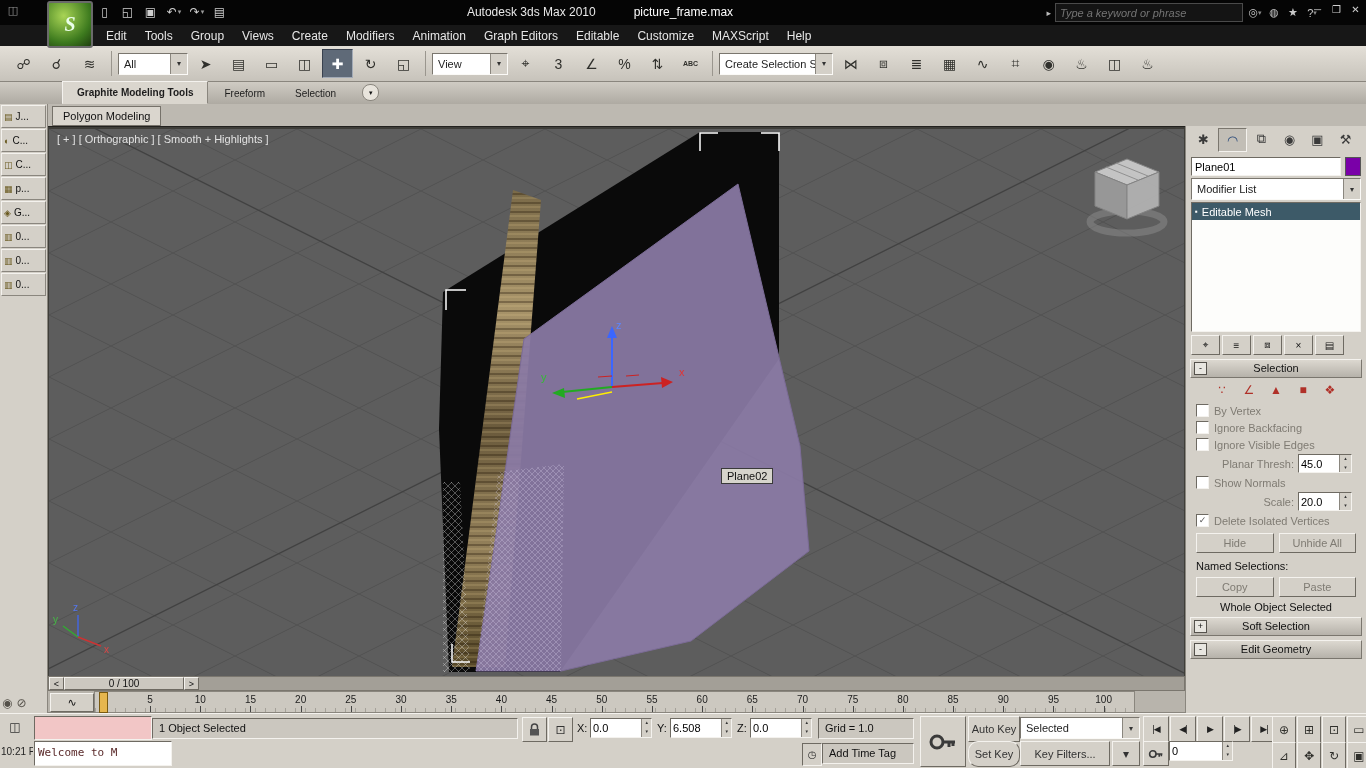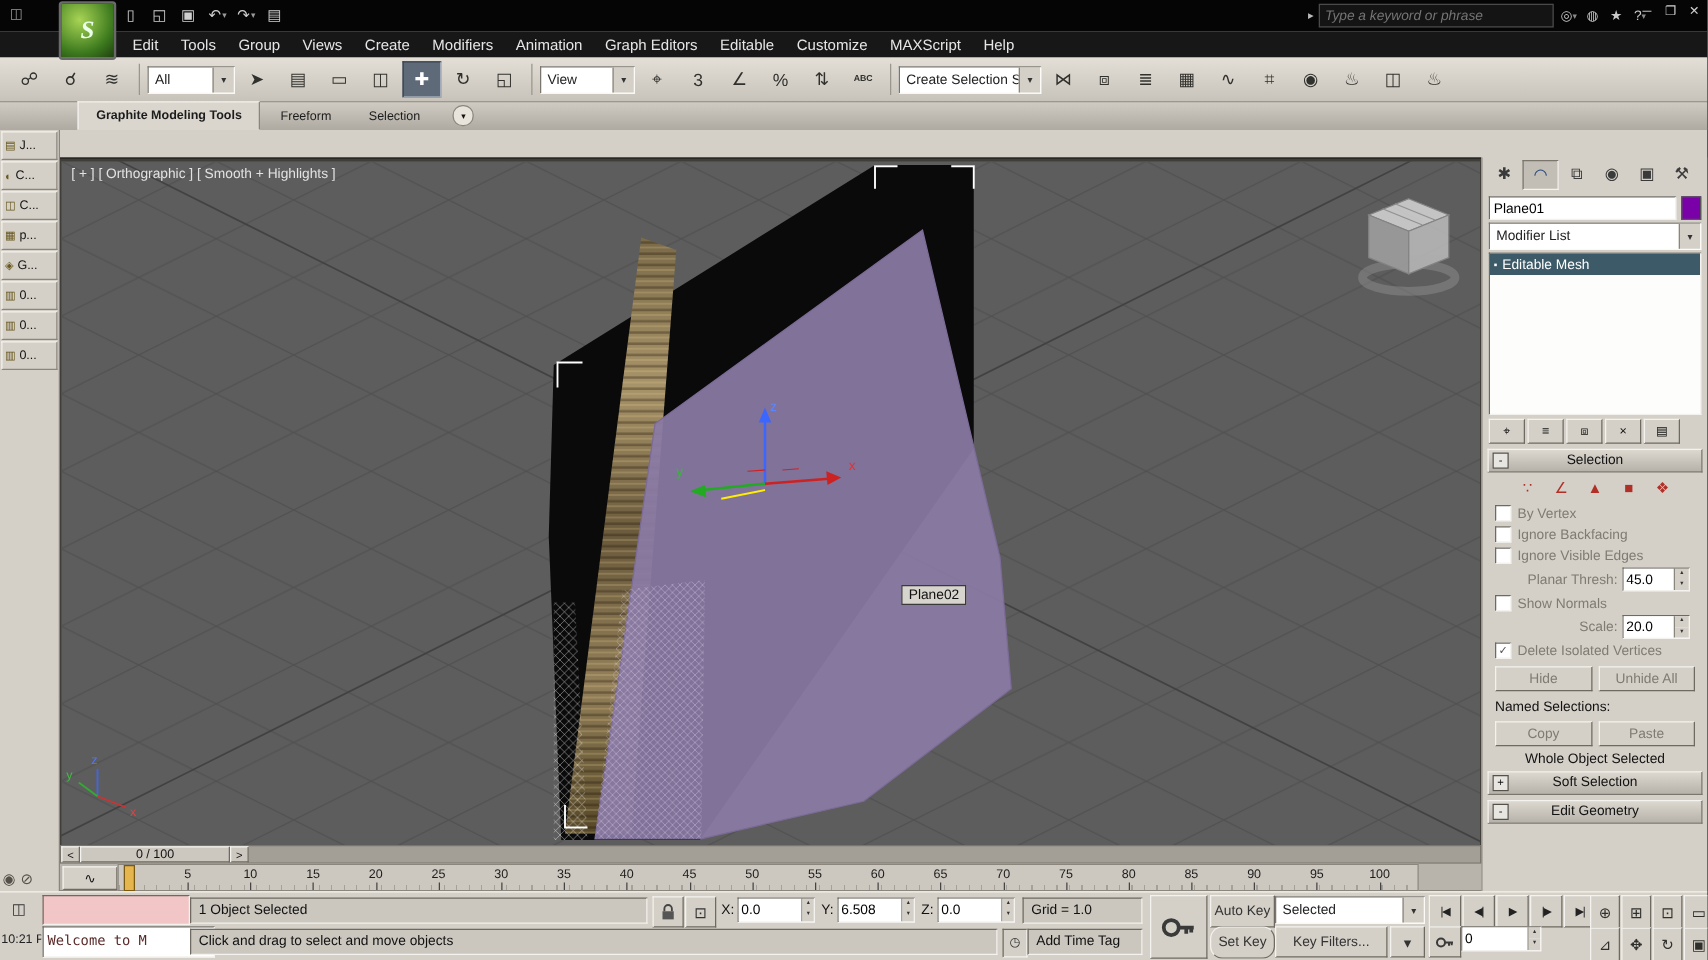--- a/index.html
+++ b/index.html
@@ -169,20 +169,23 @@
         <span class="dbtn">
           <span>↷</span>
           <span class="ct">▾</span>
         </span>
 
         <span class="dbtn">
           <span>▤</span>
           <span class="ct"></span>
         </span>
       </div>
+    <div class="titles abs">
+      <span>Autodesk 3ds Max  2010</span><span class="fn">picture_frame.max</span>
+    </div>
     <div class="infocenter abs">
       <span class="icarrow">▸</span>
       <input class="searchin" placeholder="Type a keyword or phrase" style="">
       <span style="display:flex;gap:3px;">
 
           <span class="icbtn">
             <span>◎</span>
             <span class="ct">▾</span>
           </span>
 
@@ -280,20 +283,23 @@
         <span class="tbtn">◫</span>
         <span class="tbtn">♨</span>
       </span>
   </div>
 
   <div class="ribbonrow abs">
     <span class="rtab active">Graphite Modeling Tools</span>
     <span class="rtab">Freeform</span>
     <span class="rtab">Selection</span>
     <span class="rcaret">▾</span>
+  </div>
+  <div class="subtabrow abs">
+    <span class="subtab">Polygon Modeling</span>
   </div>
 
   <div class="leftdock abs">
     <div>
 
         <div class="dock-item">
           <span class="ic">▤</span>
           <span>J...</span>
         </div>
 
@@ -588,21 +594,20 @@
     <span class="slabel abs" style="left:737px;top:8px;">Z:</span>
     <span class="whitein abs" style="left:750px;top:4px;width:62px;">
         <input value="0.0" style="">
         <span class="spin">
           <span>▴</span>
           <span>▾</span>
         </span>
       </span>
     <div class="sfield abs" style="left:818px;top:4px;width:96px;height:21px;">Grid = 1.0</div>
 
-    <div class="sfield abs" style="left:152px;top:29px;width:646px;height:21px;">Click and drag to select and move objects</div>
     <span class="stbtn sunken abs" style="left:802px;top:29px;width:18px;height:21px;font-size:10px;">◷</span>
     <div class="sfield abs" style="left:822px;top:29px;width:92px;height:21px;">Add Time Tag</div>
 
     <span class="stbtn raised abs" style="left:920px;top:2px;width:44px;height:49px;">
       <svg width="30" height="30" viewBox="0 0 30 30">
           <circle cx="9" cy="15" r="6" fill="none" stroke="#3a3a3a" stroke-width="3"></circle>
           <path d="M15 15 H27 M21 15 V20 M25 15 V19" stroke="#3a3a3a" stroke-width="3" fill="none"></path>
         </svg>
     </span>
     <span class="stbtn raised abs" style="left:968px;top:2px;width:50px;height:24px;font-size:11px;">Auto Key</span>

